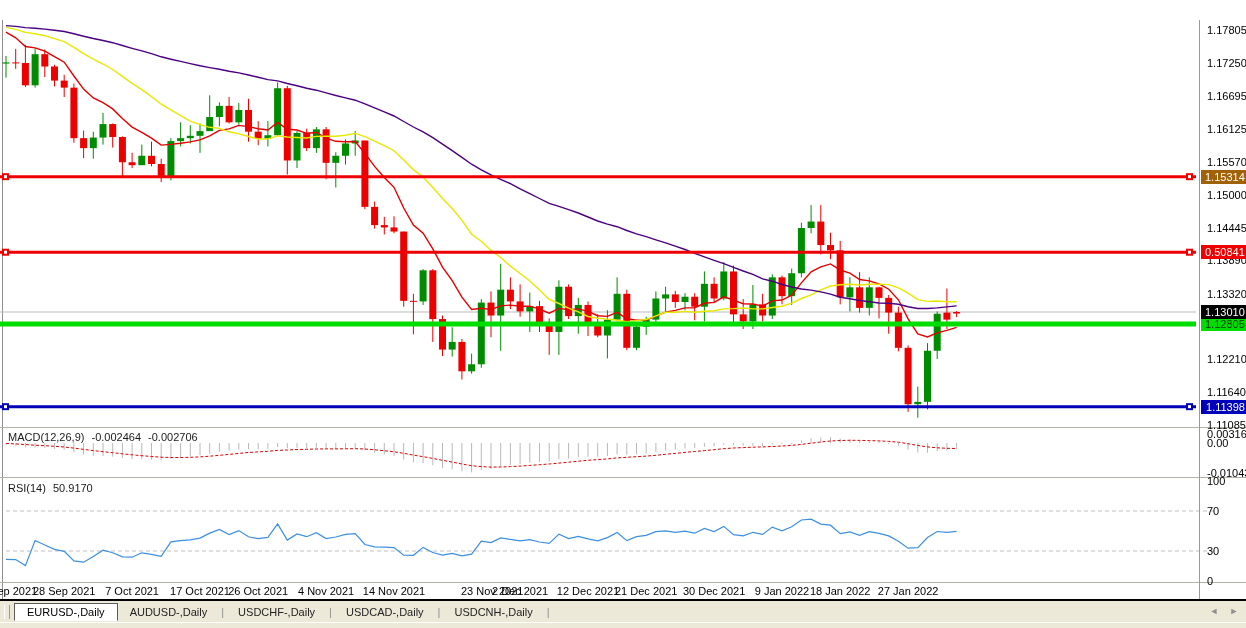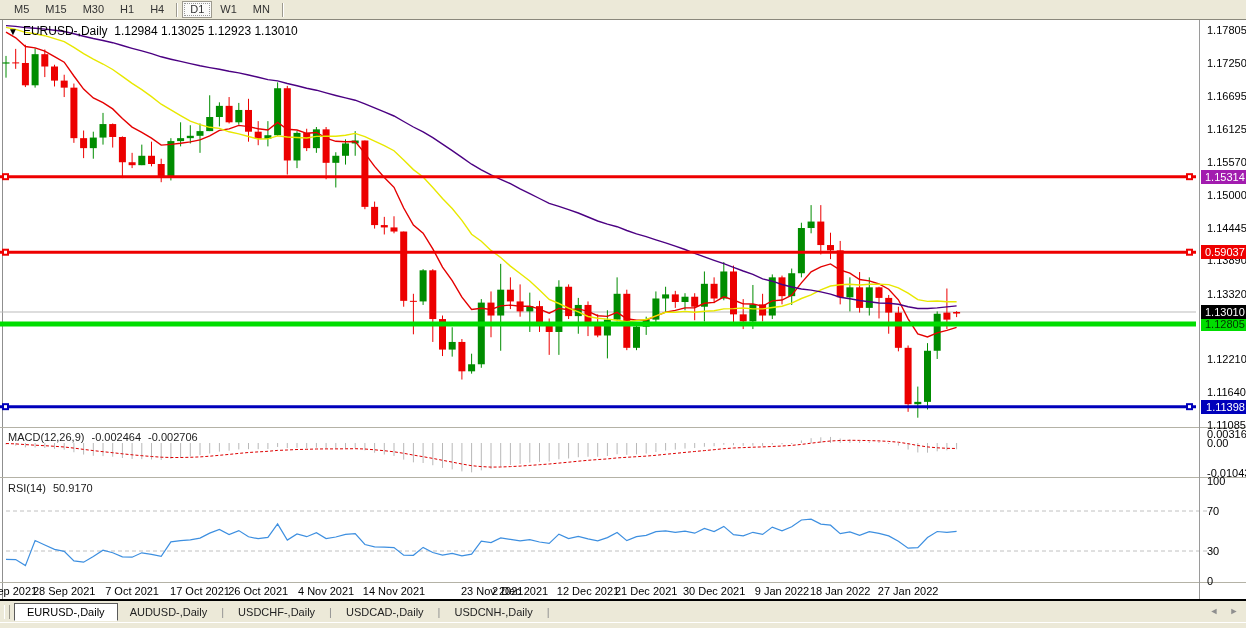--- a/index.html
+++ b/index.html
@@ -37,32 +37,20 @@
   .tab-sep{color:#8f8f8f;font-size:11px;margin:0 2px;}
   #tab-spacer{flex:1;}
   .scroll-btn{width:16px;height:15px;font-size:9px;color:#8f8f8f;text-align:center;line-height:15px;margin-right:4px;}
   #bottom-filler{position:absolute;left:0;top:622px;width:1246px;height:6px;background:#ece9d8;border-top:1px solid #fff;}
 </style>
 </head>
 <body>
 
 <div id="app">
 
-  <div id="toolbar">
-      <div class="tf-btn">M5</div>
-      <div class="tf-btn">M15</div>
-      <div class="tf-btn">M30</div>
-      <div class="tf-btn">H1</div>
-      <div class="tf-btn">H4</div>
-      <div class="tb-sep"></div>
-      <div class="tf-btn active">D1</div>
-      <div class="tf-btn">W1</div>
-      <div class="tf-btn">MN</div>
-      <div class="tb-sep"></div>
-    </div>
 
   <div id="l-border"></div>
 
   <svg id="main-svg" class="panel-svg" width="1246" height="408" style="top:20px;">
       <line x1="0" y1="292" x2="1196" y2="292" stroke="#bbbbbb" stroke-width="1"></line>
       <g>
         <line x1="6" y1="35.937200000000814" x2="6" y2="57.667300000001035" stroke="#008c00" stroke-width="1"></line>
         <rect x="2.5" y="42.39750000000009" width="7" height="1.1745999999998706" fill="#008c00"></rect>
         <line x1="15.7" y1="28.889600000000314" x2="15.7" y2="48.85780000000071" stroke="#ec0000" stroke-width="1"></line>
         <rect x="12.2" y="42.39750000000009" width="7" height="1" fill="#ec0000"></rect>
@@ -397,23 +385,20 @@
       <line x1="6" y1="33" x2="1216" y2="33" stroke="#c0c0c0" stroke-width="1" stroke-dasharray="4,3"></line>
       <line x1="6" y1="73" x2="1216" y2="73" stroke="#c0c0c0" stroke-width="1" stroke-dasharray="4,3"></line>
       <polyline points="6,81.4 15.7,81.6 25.4,87.6 35.099999999999994,62.5 44.8,67.0 54.5,71.4 64.19999999999999,73.3 73.89999999999999,82.9 83.6,84.2 93.3,78.6 103,72.2 112.69999999999999,74.7 122.39999999999999,78.8 132.1,79.2 141.79999999999998,74.8 151.5,76.3 161.2,78.4 170.89999999999998,63.8 180.6,62.7 190.29999999999998,61.9 200,60.1 209.7,55.1 219.39999999999998,51.4 229.1,56.6 238.79999999999998,52.6 248.49999999999997,58.8 258.2,60.7 267.9,59.4 277.59999999999997,45.9 287.29999999999995,62.1 297,55.9 306.7,58.7 316.4,54.7 326.09999999999997,60.5 335.79999999999995,59.0 345.5,56.3 355.2,55.7 364.9,66.5 374.59999999999997,68.8 384.29999999999995,69.1 394,69.6 403.7,77.2 413.4,77.3 423.09999999999997,69.4 432.79999999999995,74.5 442.49999999999994,77.1 452.2,75.3 461.9,77.9 471.59999999999997,76.1 481.29999999999995,63.1 490.99999999999994,64.6 500.7,59.9 510.4,61.4 520.0999999999999,62.8 529.8,61.7 539.5,64.0 549.1999999999999,65.4 558.9,56.1 568.5999999999999,60.5 578.3,58.4 588,60.9 597.6999999999999,62.9 607.4,59.6 617.0999999999999,54.5 626.8,62.6 636.5,58.7 646.1999999999999,57.4 655.9,53.6 665.5999999999999,52.9 675.3,54.3 685,53.2 694.6999999999999,55.2 704.4,50.5 714.0999999999999,53.6 723.8,48.4 733.5,56.6 743.1999999999999,57.8 752.9,54.3 762.5999999999999,56.4 772.3,49.1 782,52.8 791.6999999999999,48.7 801.4,42.0 811.0999999999999,41.1 820.8,46.1 830.4999999999999,47.2 840.1999999999999,55.7 849.9,53.9 859.5999999999999,57.4 869.3,53.6 878.9999999999999,55.4 888.6999999999999,57.9 898.4,63.3 908.0999999999999,70.2 917.8,69.6 927.4999999999999,59.5 937.1999999999999,53.5 946.9,54.4 956.5999999999999,53.4 " fill="none" stroke="#3d8fe0" stroke-width="1.2"></polyline>
     </svg>
 
   <div class="h-divider" style="top:427px;"></div>
   <div class="h-divider" style="top:477px;"></div>
   <div class="h-divider" style="top:582px;"></div>
   <div id="v-divider"></div>
 
-  <div id="symbol-label">
-    <span class="tri">▼</span><span>EURUSD-,Daily</span>&nbsp;&nbsp;<span>1.12984 1.13025 1.12923 1.13010</span>
-  </div>
 
   <div class="indlab" style="top:431px;">
     <span>MACD(12,26,9)</span>
     <span>-0.002464</span>
     <span>-0.002706</span>
   </div>
   <div class="indlab" style="top:482px;">
     <span>RSI(14)</span>
     <span>50.9170</span>
   </div>
@@ -432,22 +417,22 @@
       <div class="axlab" style="top: 352.984px;">1.12210</div>
       <div class="axlab" style="top: 386.46px;">1.11640</div>
       <div class="axlab" style="top: 419.055px;">1.11085</div>
       <div class="axlab" style="top: 427.999px;">0.003165</div>
       <div class="axlab" style="top: 437px;">0.00</div>
       <div class="axlab" style="top: 466.671px;">-0.010433</div>
       <div class="axlab" style="top: 475px;">100</div>
       <div class="axlab" style="top: 505px;">70</div>
       <div class="axlab" style="top: 545px;">30</div>
       <div class="axlab" style="top: 575px;">0</div>
-      <div class="badge" style="top: 169.686px; background: #a21caf; color: rgb(255, 255, 255); z-index: 3;">1.15314</div>
-      <div class="badge" style="top: 245.213px; background: rgb(238, 0, 0); color: rgb(255, 255, 255); z-index: 3;">0.59037</div>
+      <div class="badge" style="top: 169.686px; background: #a16207; color: rgb(255, 255, 255); z-index: 3;">1.15314</div>
+      <div class="badge" style="top: 245.213px; background: rgb(238, 0, 0); color: rgb(255, 255, 255); z-index: 3;">0.50841</div>
       <div class="badge" style="top: 317.04px; background: rgb(0, 221, 0); color: rgb(0, 51, 0); z-index: 3;">1.12805</div>
       <div class="badge" style="top: 399.673px; background: rgb(0, 0, 187); color: rgb(255, 255, 255); z-index: 3; text-align: center;">1.11398</div>
       <div class="badge" style="top: 305px; background: rgb(0, 0, 0); color: rgb(255, 255, 255); z-index: 5;">1.13010</div>
     </div>
   <div id="date-labels">
       <div class="dlab" style="left: -29px;">19 Sep 2021</div>
       <div class="dlab" style="left: 29.2px;">28 Sep 2021</div>
       <div class="dlab" style="left: 97.1px;">7 Oct 2021</div>
       <div class="dlab" style="left: 165px;">17 Oct 2021</div>
       <div class="dlab" style="left: 223.2px;">26 Oct 2021</div>

